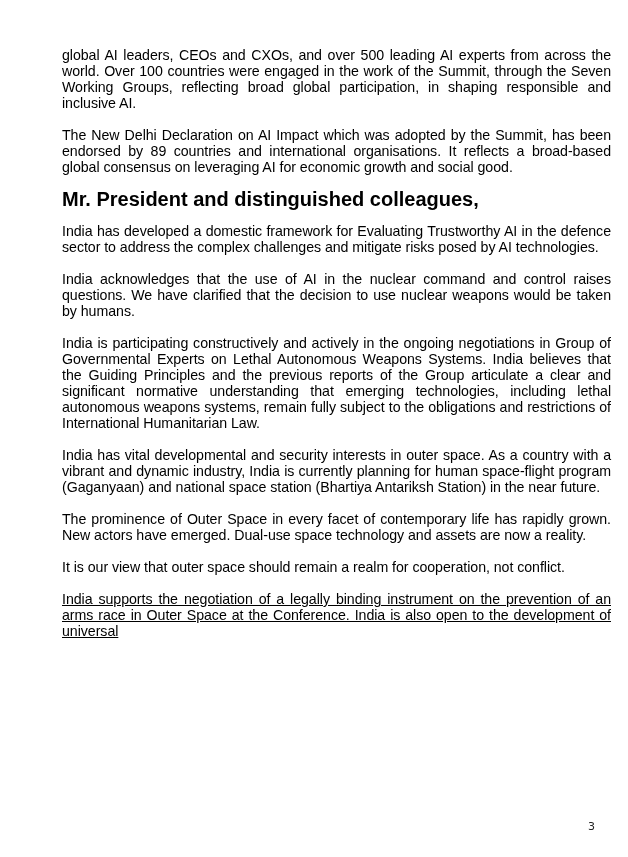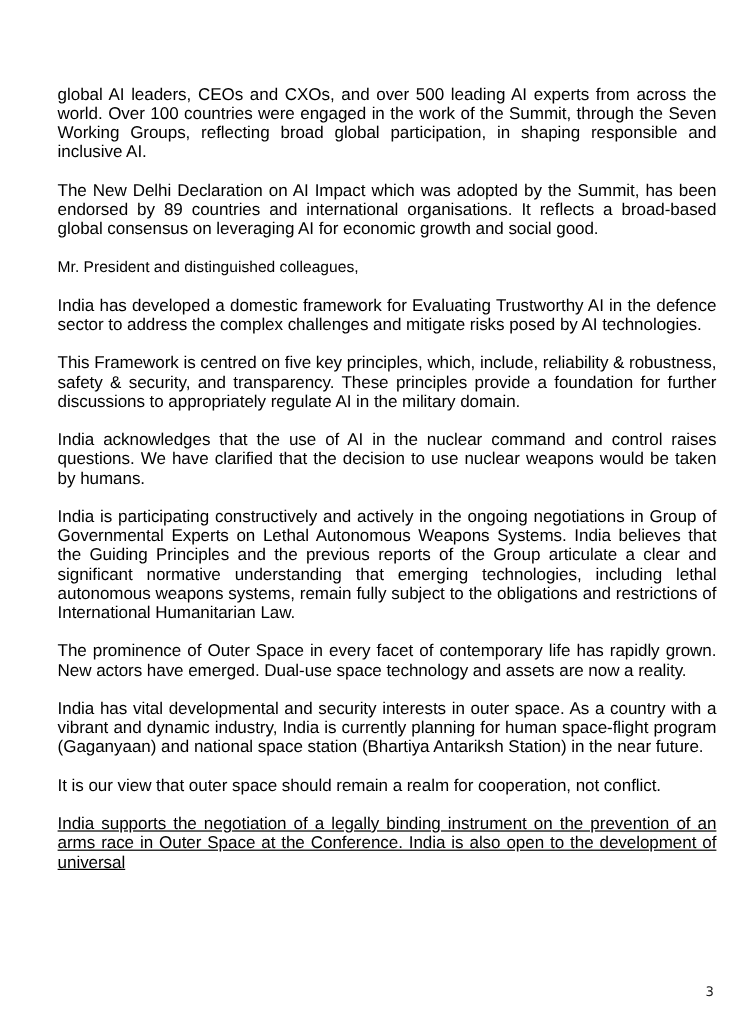--- a/index.html
+++ b/index.html
@@ -10,61 +10,59 @@
     body {
       width: 628px;
       height: 857px;
       position: relative;
       overflow: hidden;
       font-family: "Liberation Sans", sans-serif;
       color: #000000;
     }
     .page {
       position: absolute;
-      left: 48px;
+      left: 62px;
       top: 47px;
       width: 549px;
-      margin-top: 24px;
     }
     .para {
       margin: 0 0 16px 0;
       font-size: 14.2px;
       line-height: 16px;
       text-align: justify;
       letter-spacing: -0.05px;
     }
     .para.last {
       margin-bottom: 0;
       text-decoration: underline;
     }
     .heading {
       margin: 0 0 16px 0;
-      font-size: 13px;
+      font-size: 20px;
       line-height: 16px;
-      font-weight: normal;
+      font-weight: bold;
     }
     .page-number {
       position: absolute;
       left: 588px;
       top: 820px;
       font-family: "DejaVu Sans", sans-serif;
       font-size: 11px;
       color: #222222;
     }
   </style>
 </head>
 <body>
 
 <div class="page">
   <p class="para">global AI leaders, CEOs and CXOs, and over 500 leading AI experts from across the world. Over 100 countries were engaged in the work of the Summit, through the Seven Working Groups, reflecting broad global participation, in shaping responsible and inclusive AI.</p>
   <p class="para">The New Delhi Declaration on AI Impact which was adopted by the Summit, has been endorsed by 89 countries and international organisations. It reflects a broad-based global consensus on leveraging AI for economic growth and social good.</p>
   <p class="heading">Mr. President and distinguished colleagues,</p>
   <p class="para">India has developed a domestic framework for Evaluating Trustworthy AI in the defence sector to address the complex challenges and mitigate risks posed by AI technologies.</p>
-  <p class="para">This Framework is centred on five key principles, which, include, reliability &amp; robustness, safety &amp; security, and transparency.  These principles provide a foundation for further discussions to appropriately regulate AI in the military domain.</p>
   <p class="para">India acknowledges that the use of AI in the nuclear command and control raises questions. We have clarified that the decision to use nuclear weapons would be taken by humans.</p>
   <p class="para">India is participating constructively and actively in the ongoing negotiations in Group of Governmental Experts on Lethal Autonomous Weapons Systems. India believes that the Guiding Principles and the previous reports of the Group articulate a clear and significant normative understanding that emerging technologies, including lethal autonomous weapons systems, remain fully subject to the obligations and restrictions of International Humanitarian Law.</p>
+  <p class="para">India has vital developmental and security interests in outer space.  As a country with a vibrant and dynamic industry, India is currently planning for human space-flight program (Gaganyaan) and national space station (Bhartiya Antariksh Station) in the near future.</p>
   <p class="para">The prominence of Outer Space in every facet of contemporary life has rapidly grown. New actors have emerged. Dual-use space technology and assets are now a reality.</p>
-  <p class="para">India has vital developmental and security interests in outer space.  As a country with a vibrant and dynamic industry, India is currently planning for human space-flight program (Gaganyaan) and national space station (Bhartiya Antariksh Station) in the near future.</p>
   <p class="para">It is our view that outer space should remain a realm for cooperation, not conflict.</p>
   <p class="para last">India supports the negotiation of a legally binding instrument on the prevention of an arms race in Outer Space at the Conference. India is also open to the development of universal</p>
 </div>
 
 <div class="page-number">3</div>
 
 </body></html>

